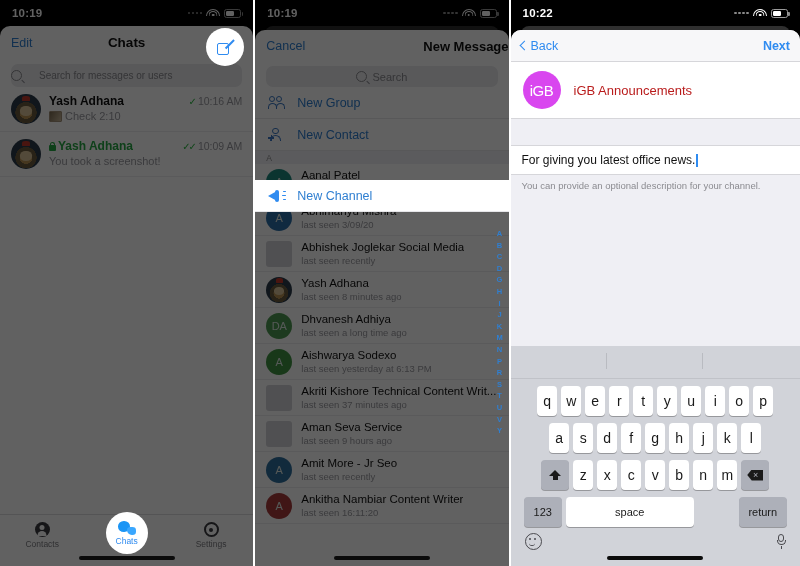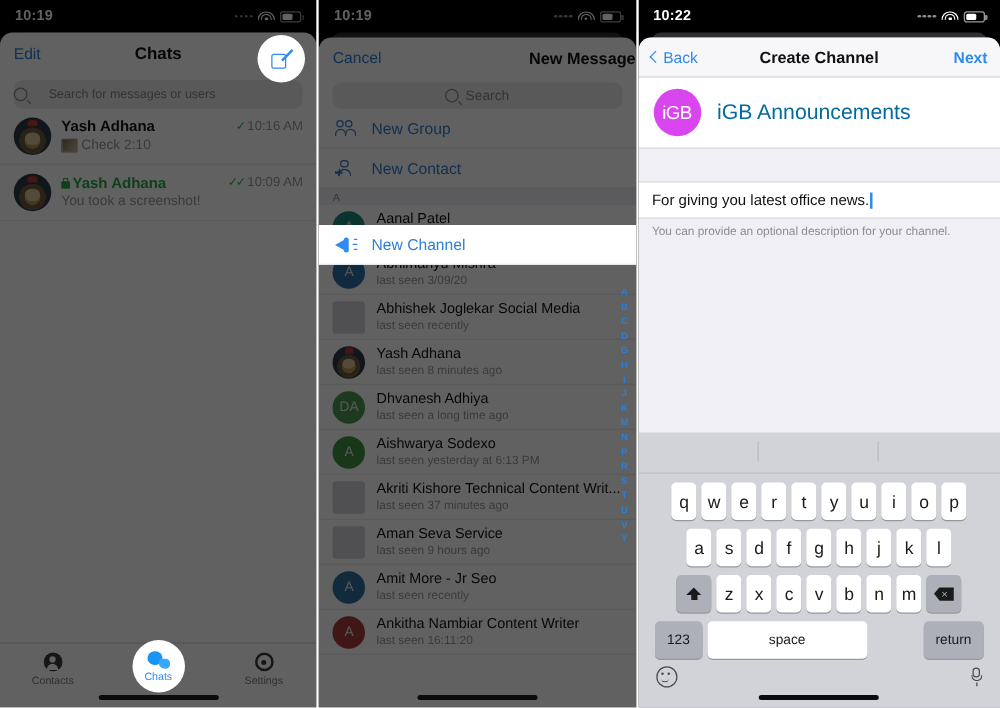--- a/index.html
+++ b/index.html
@@ -121,21 +121,21 @@
   .p3 .sheet{background:#efeff4;top:30px;}
   .navbar3{height:32px;background:#f7f7f9;display:flex;align-items:center;padding:0 10px;box-sizing:border-box;
            position:relative;border-bottom:1px solid #d6d6da;}
   .nav-back{color:#2f8bf0;font-size:12.5px;display:flex;align-items:center;gap:3px;}
   .chev{width:6px;height:6px;border-left:1.8px solid #2f8bf0;border-bottom:1.8px solid #2f8bf0;transform:rotate(45deg);}
   .nav-title3{position:absolute;left:0;right:0;text-align:center;font-size:13px;font-weight:bold;color:#111;}
   .nav-next{margin-left:auto;color:#2f8bf0;font-size:12.5px;font-weight:bold;}
   .chanrow{background:#fff;display:flex;align-items:center;gap:13px;padding:9px 12px;border-bottom:1px solid #d6d6da;}
   .chanlogo{width:38px;height:38px;border-radius:50%;background:#d946ef;display:flex;align-items:center;justify-content:center;
             color:#fff;font-size:15px;font-weight:normal;letter-spacing:-.5px;}
-  .channame{font-size:17px;color:#0369a1;}
+  .channame{font-size:13px;color:#b91c1c;}
   .descgap{height:26px;}
   .descbox{background:#fff;border-top:1px solid #d6d6da;border-bottom:1px solid #d6d6da;padding:7px 11px;}
   .desctext{font-size:12px;color:#111;display:flex;align-items:center;}
   .caret{display:inline-block;width:1.5px;height:13px;background:#2f8bf0;margin-left:1px;}
   .deschint{font-size:9.5px;color:#8b8b90;padding:5px 11px 0;}
   .kb{position:absolute;left:0;right:0;bottom:0;height:220px;background:#d1d3d9;}
   .predict{height:32px;position:relative;border-bottom:1px solid #c0c2c8;}
   .predict i{position:absolute;top:7px;width:1px;height:16px;background:#b9bbc1;}
   .predict .d1{left:33%;} .predict .d2{left:66%;}
   .krow{display:flex;justify-content:center;gap:4px;margin-top:7px;}
@@ -461,21 +461,20 @@
           </span>
       </span>
     </div>
     <div class="notchbar"></div>
     <div class="sheet">
       <div class="navbar3">
         <span class="nav-back">
           <span class="chev"></span>
           <span>Back</span>
         </span>
-        <span class="nav-title3">Create Channel</span>
         <span class="nav-next">Next</span>
       </div>
       <div class="chanrow">
         <div class="chanlogo">iGB</div>
         <div class="channame">iGB Announcements</div>
       </div>
       <div class="descgap"></div>
       <div class="descbox">
         <div class="desctext">
           <span>For giving you latest office news.</span>

